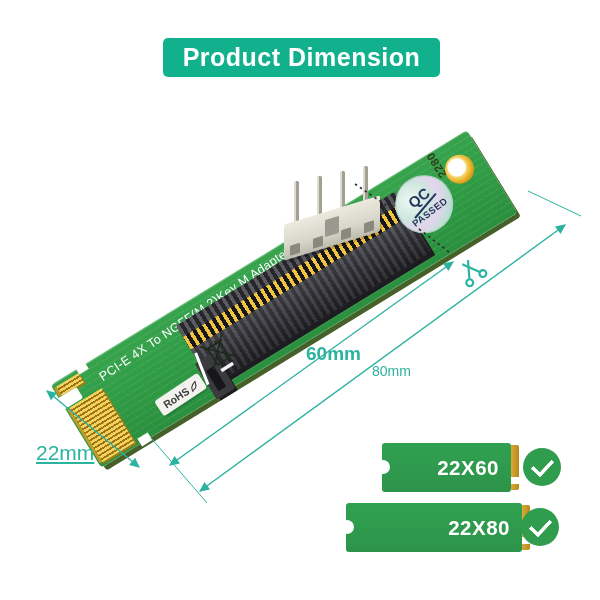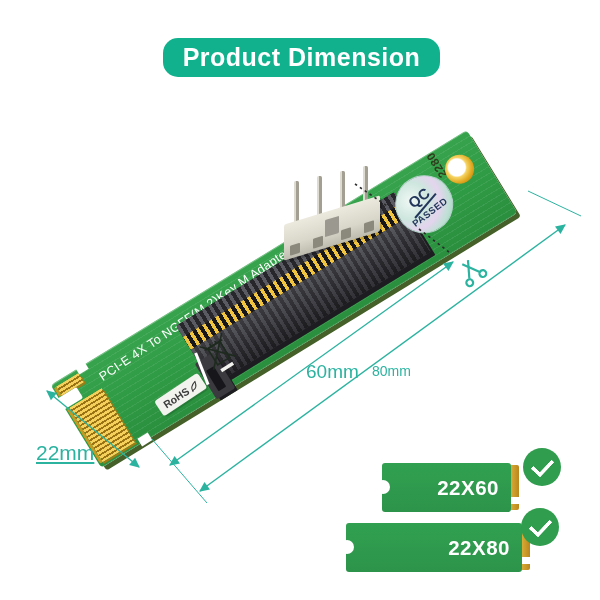--- a/index.html
+++ b/index.html
@@ -2,21 +2,21 @@
 <html><head>
 <meta charset="utf-8">
 <style>
   html,body{margin:0;padding:0;}
   body{width:600px;height:600px;position:relative;background:#ffffff;overflow:hidden;
        font-family:"Liberation Sans",sans-serif;}
   .stage{position:absolute;inset:0;width:600px;height:600px;}
 
   
   .banner{position:absolute;left:163px;top:38px;width:277px;height:39px;background:#12b18d;
-          border-radius:15px;display:flex;align-items:center;justify-content:center;z-index:6;}
+          border-radius:5px;display:flex;align-items:center;justify-content:center;z-index:6;}
   .banner span{color:#fff;font-size:25px;font-weight:bold;letter-spacing:.5px;}
 
   
   .board{position:absolute;left:76px;top:378px;width:488px;height:97px;
          transform-origin:0 50%;transform:rotate(-31.5deg);
          background:linear-gradient(180deg,#37a44d 0%,#2f9a44 55%,#2a8f3e 100%);
          border-radius:4px;z-index:1;
          box-shadow:2px 6px 0 -1px #46602a, inset 0 1px 0 rgba(255,255,255,.25);}
   .board .traces{position:absolute;inset:0;border-radius:inherit;pointer-events:none;
          background:repeating-linear-gradient(180deg,rgba(255,255,255,.08) 0 1px,transparent 1px 6px);}
@@ -81,26 +81,26 @@
        border-radius:2px;box-shadow:2px 3px 0 rgba(0,0,0,.18);}
   .psu-slot{position:absolute;width:10px;height:10px;background:#8b887c;bottom:3px;border-radius:1px;}
   .psu-key{position:absolute;left:41px;top:8px;width:14px;height:17px;background:#9b9890;border-radius:1px;}
 
   
   .overlay{position:absolute;inset:0;z-index:3;pointer-events:none;}
 
   
   .dim-label{position:absolute;color:#2cb3a0;z-index:4;}
   .lab22{left:36px;top:441px;font-size:21px;text-decoration:underline;}
-  .lab60{left:306px;top:361px;font-size:19px;}
+  .lab60{left:306px;top:343px;font-size:19px;font-weight:bold;}
   .lab80{left:372px;top:363px;font-size:14px;}
 
   
   .ssd{position:absolute;height:49px;background:linear-gradient(180deg,#31a050,#2c944a);
-       border-radius:3px;z-index:4;margin-top:20px;}
+       border-radius:3px;z-index:4;}
   .ssd::before{content:"";position:absolute;left:-6px;top:17px;width:14px;height:14px;background:#fff;border-radius:50%;}
   .ssd-gold{position:absolute;right:-8px;top:2px;width:8px;height:45px;border-radius:0 2px 2px 0;
        background:linear-gradient(90deg,#d9ab36,#b9861c);}
   .ssd-gold-notch{position:absolute;left:0;top:32px;width:8px;height:7px;background:#fff;}
   .ssd-label{display:block;text-align:right;padding-right:12px;line-height:49px;color:#fff;
        font-size:20.5px;font-weight:bold;letter-spacing:.5px;}
   .ssd1{left:382px;top:443px;width:129px;}
   .ssd2{left:346px;top:503px;width:176px;}
 
   .check{position:absolute;width:38px;height:38px;border-radius:50%;background:#2f9d4d;z-index:4;

